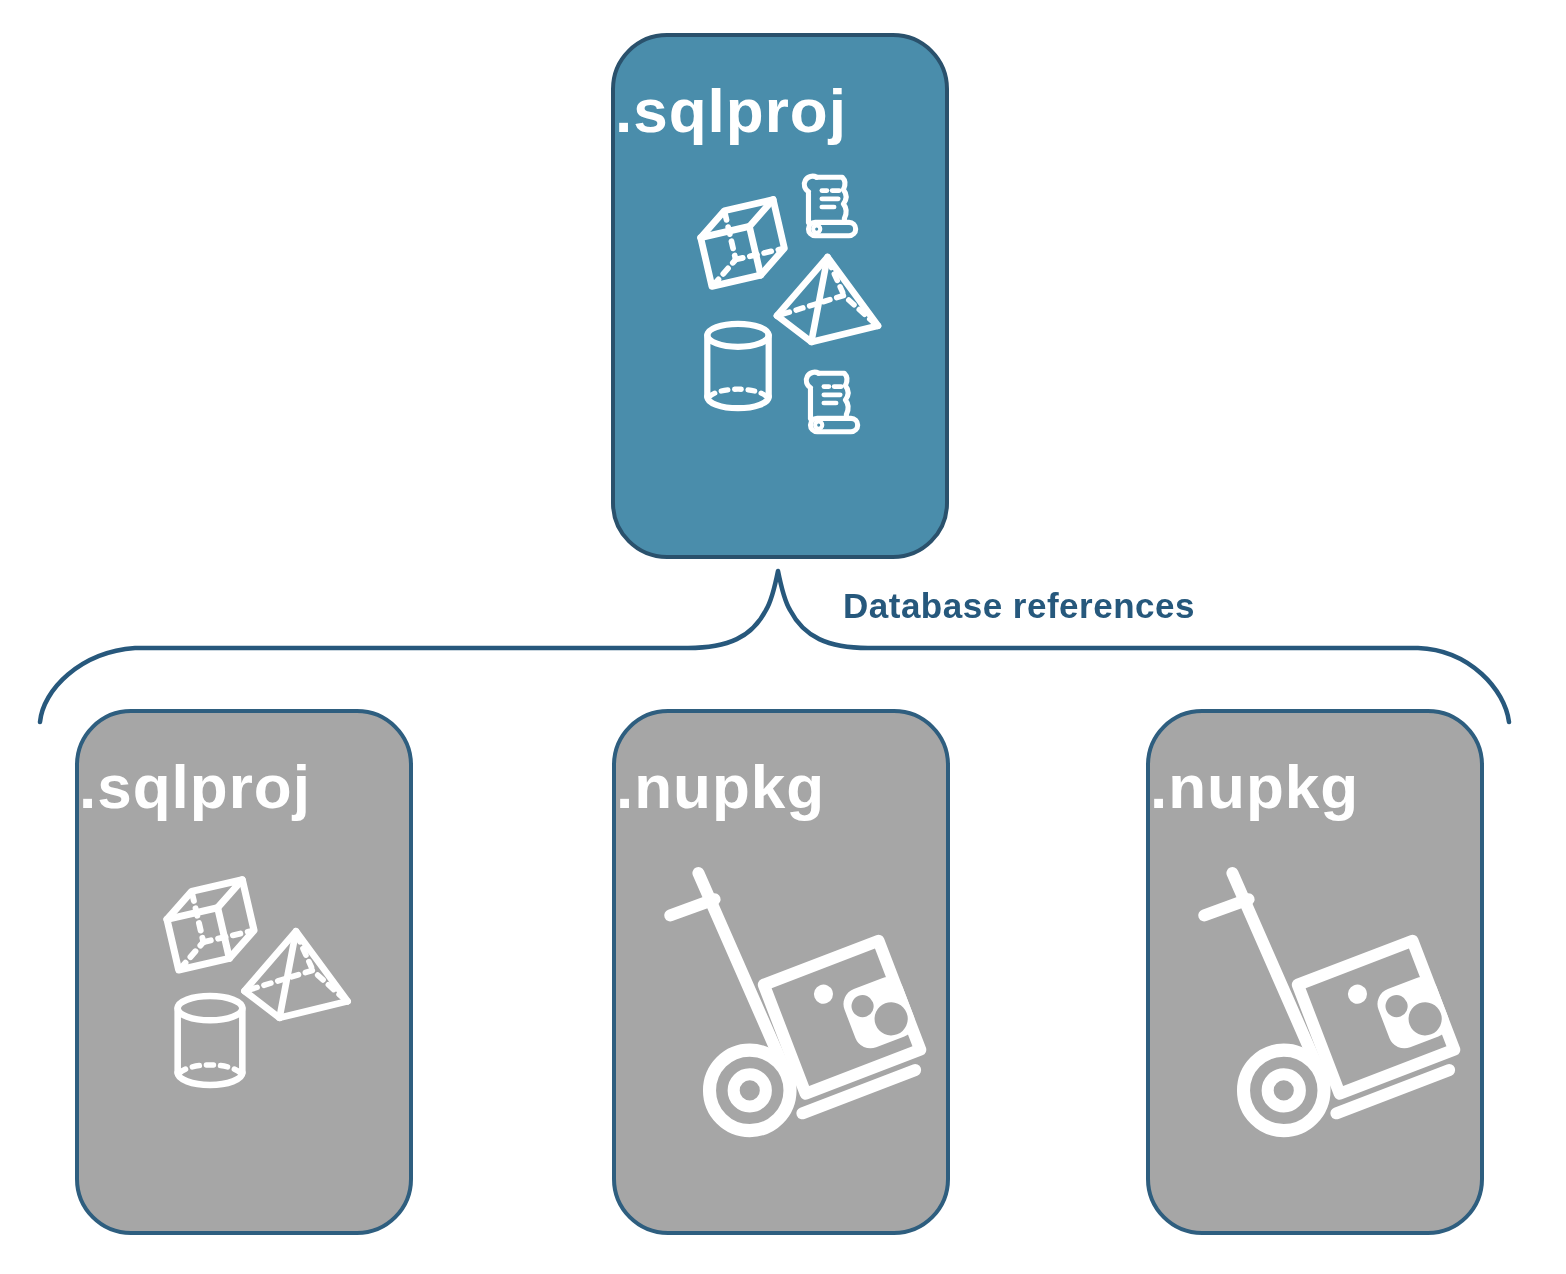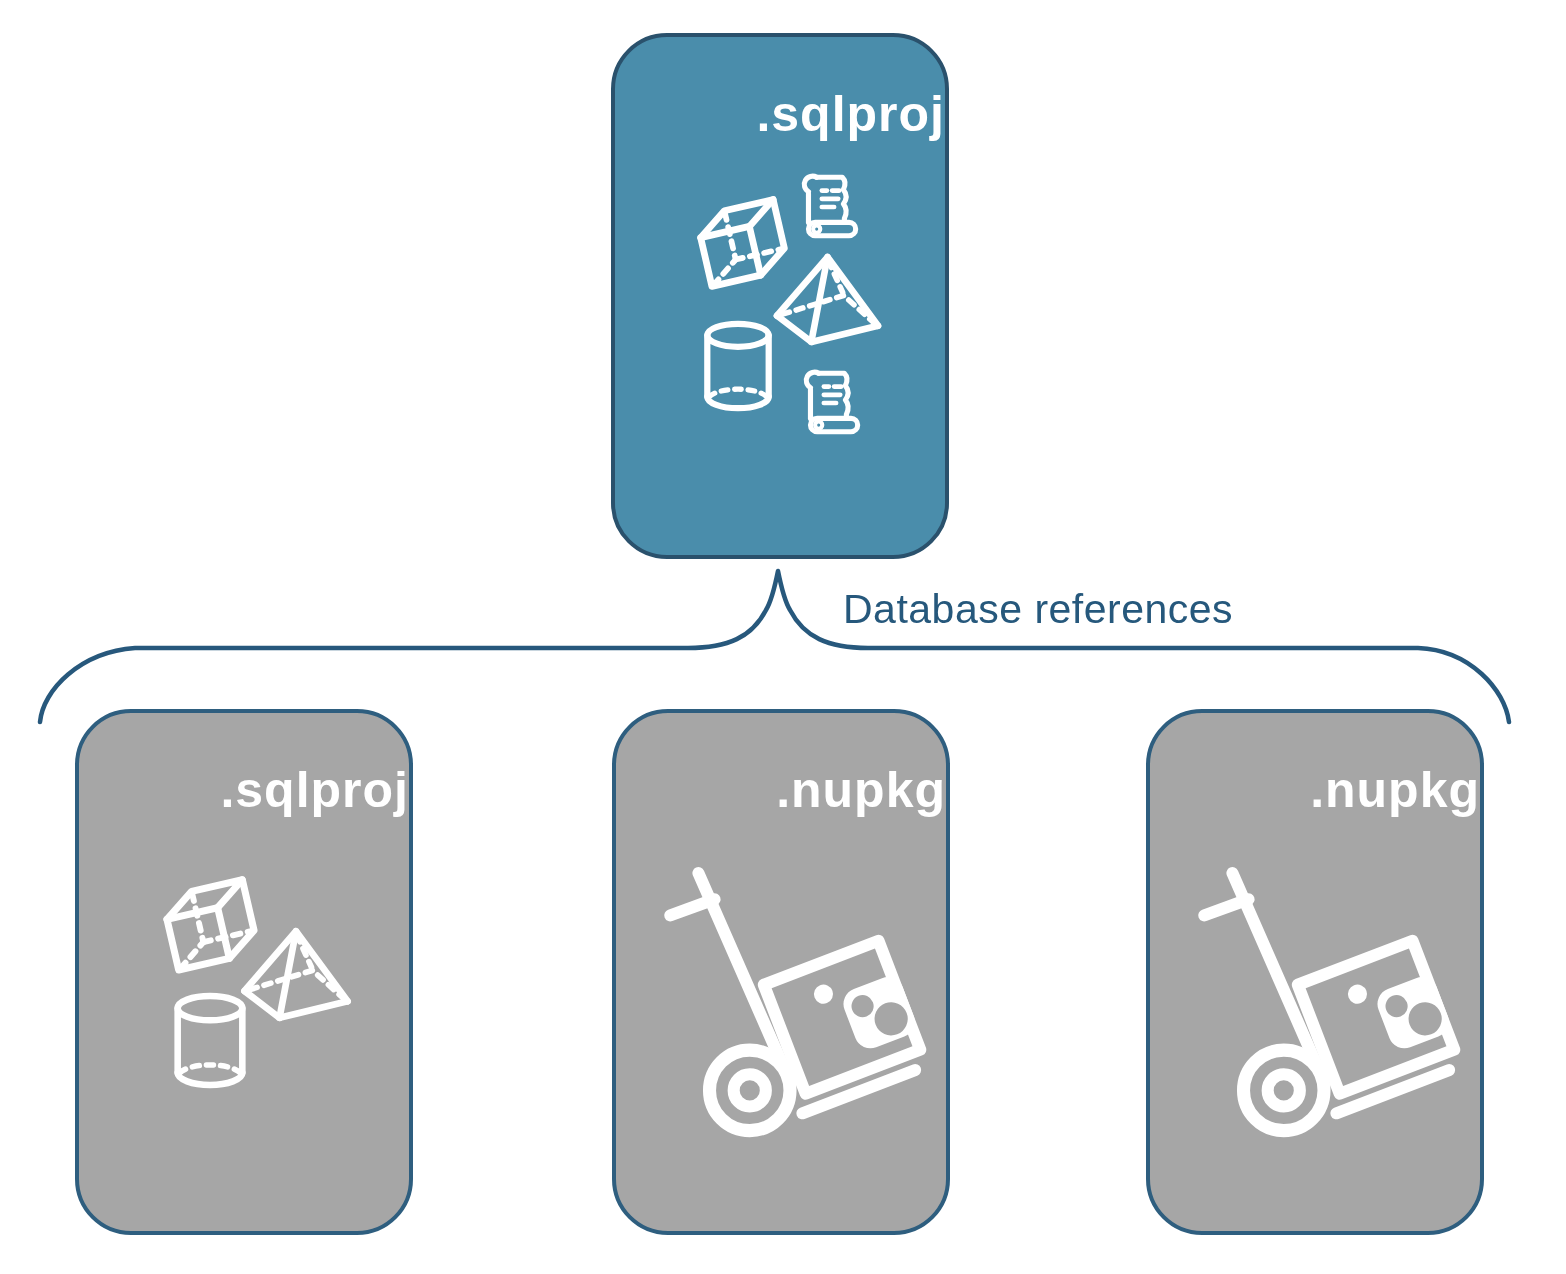--- a/index.html
+++ b/index.html
@@ -1,27 +1,27 @@
 <!DOCTYPE html>
 <html><head>
 <meta charset="utf-8">
 <style>
   html,body{margin:0;padding:0;background:#fff;}
   .canvas{position:relative;width:1566px;height:1274px;background:#ffffff;overflow:hidden;
           font-family:"Liberation Sans", sans-serif;}
   .brace{position:absolute;left:0;top:0;pointer-events:none;}
-  .connector-label{position:absolute;left:843px;top:586px;font-size:41px;font-weight:400;
+  .connector-label{position:absolute;left:843px;top:586px;font-size:35px;font-weight:700;
           color:#26587C;letter-spacing:0.5px;white-space:nowrap;}
   .box{position:absolute;width:338px;height:526px;border-radius:56px;box-sizing:border-box;}
   .box.root{left:611px;top:33px;background:#4A8DAB;border:4px solid #2A516C;}
   .box.child{background:#A6A6A6;border:4px solid #2E5E7F;}
   .box.child.c1{left:75px;top:709px;}
   .box.child.c2{left:612px;top:709px;}
   .box.child.c3{left:1146px;top:709px;}
-  .box h2{margin:0;padding-top:48px;text-align:right;font-size:50px;font-weight:700;
+  .box h2{margin:0;padding-top:38px;text-align:left;font-size:62px;font-weight:700;
           color:#ffffff;letter-spacing:1px;}
   .ic{position:absolute;}
 </style>
 </head>
 <body>
 
 <div class="canvas">
 
   <svg class="brace" width="1566" height="1274" viewBox="0 0 1566 1274">
     <path d="M 40,722 C 43,690 80,652 135,648 L 688,648

